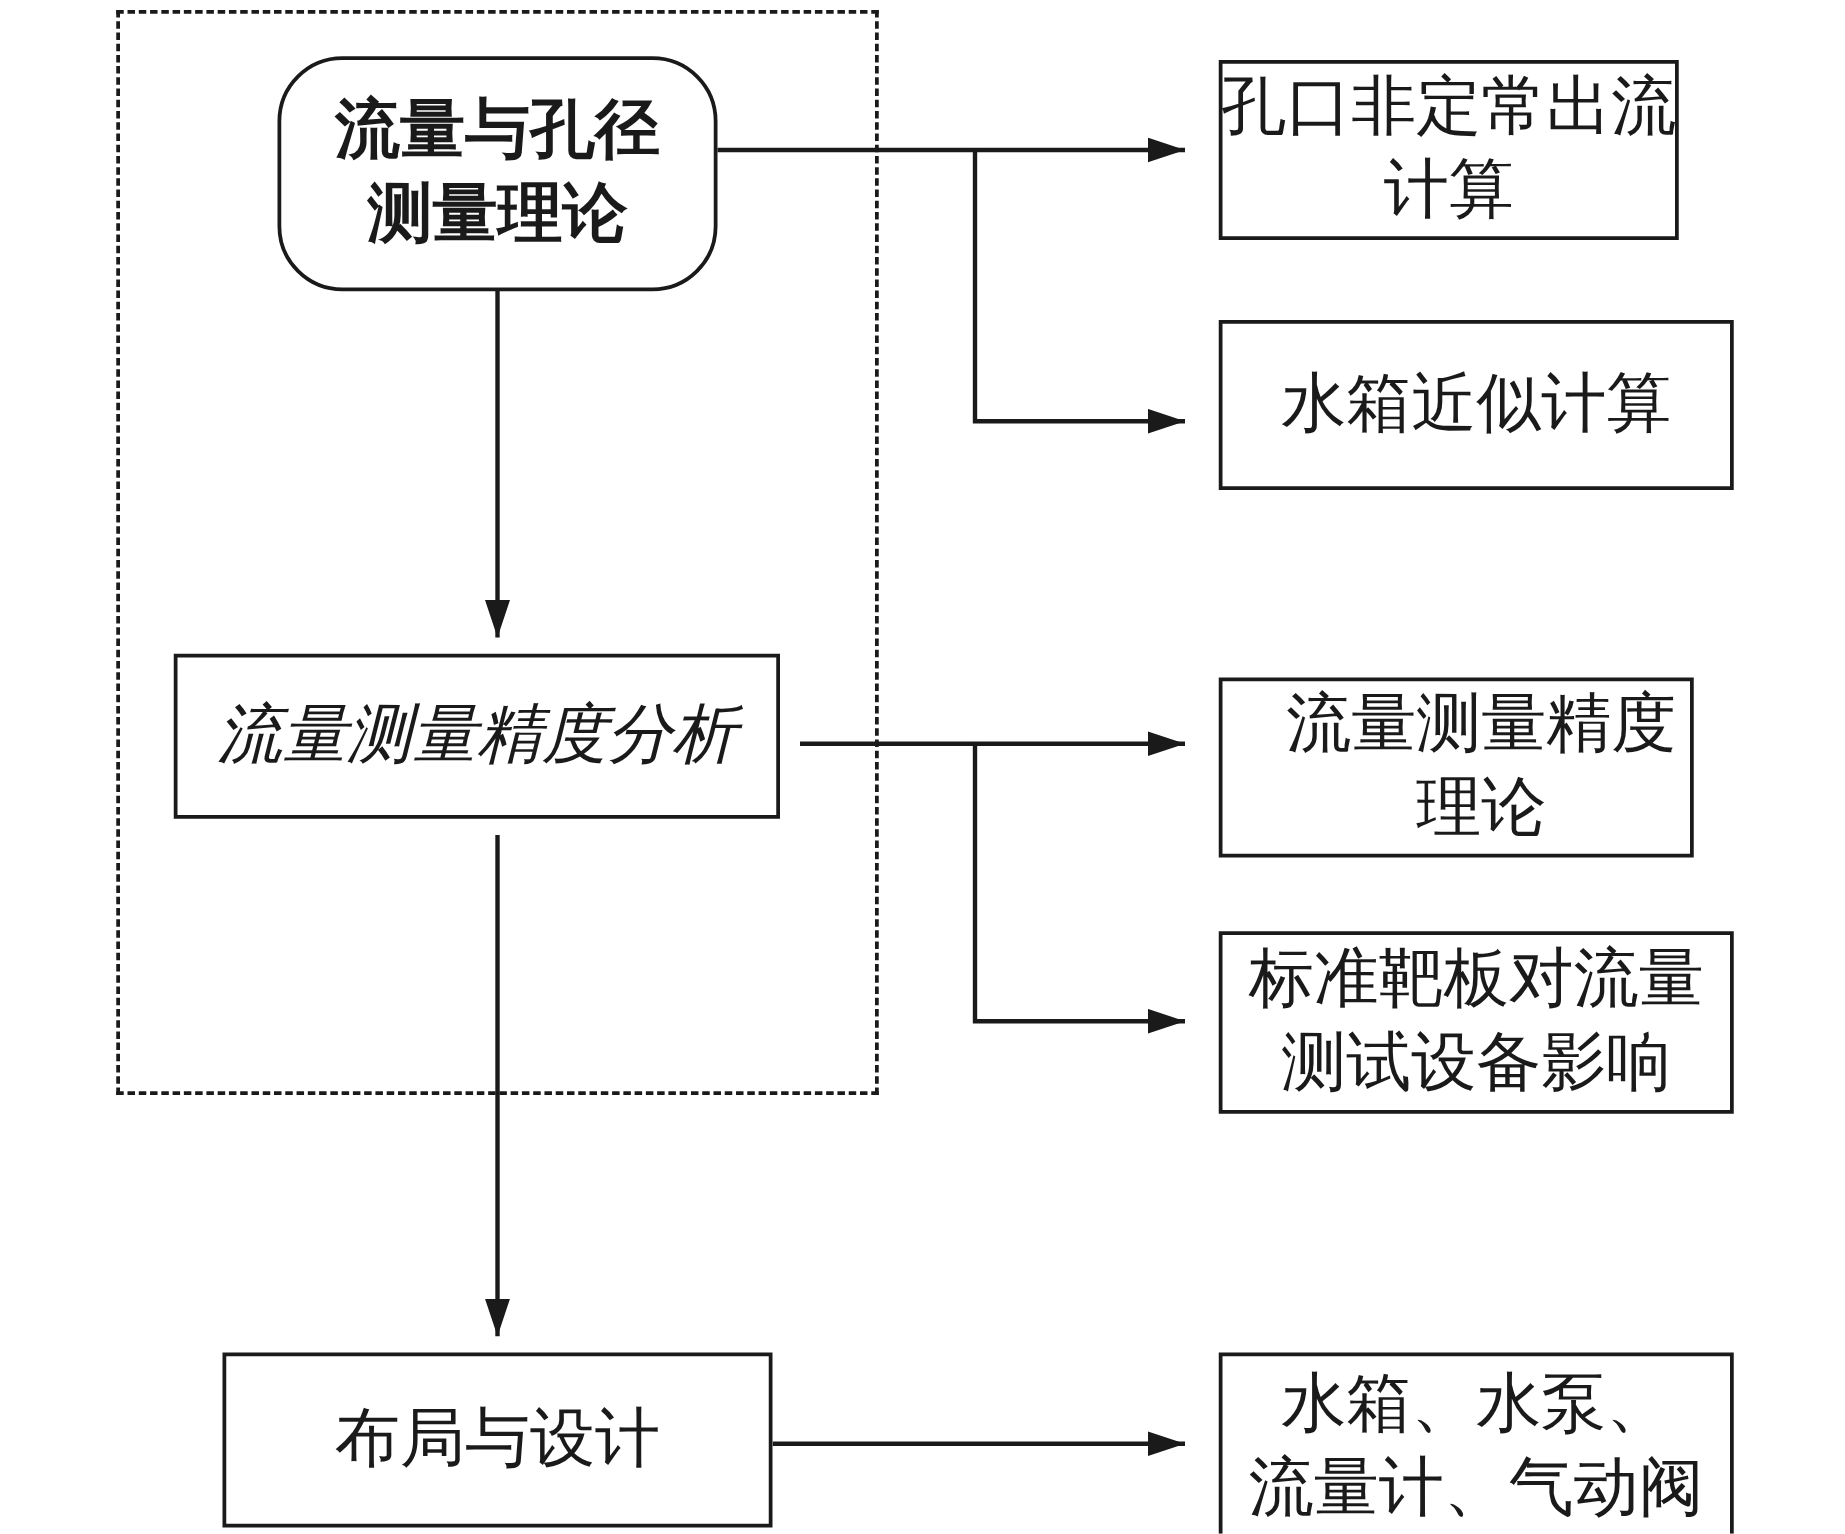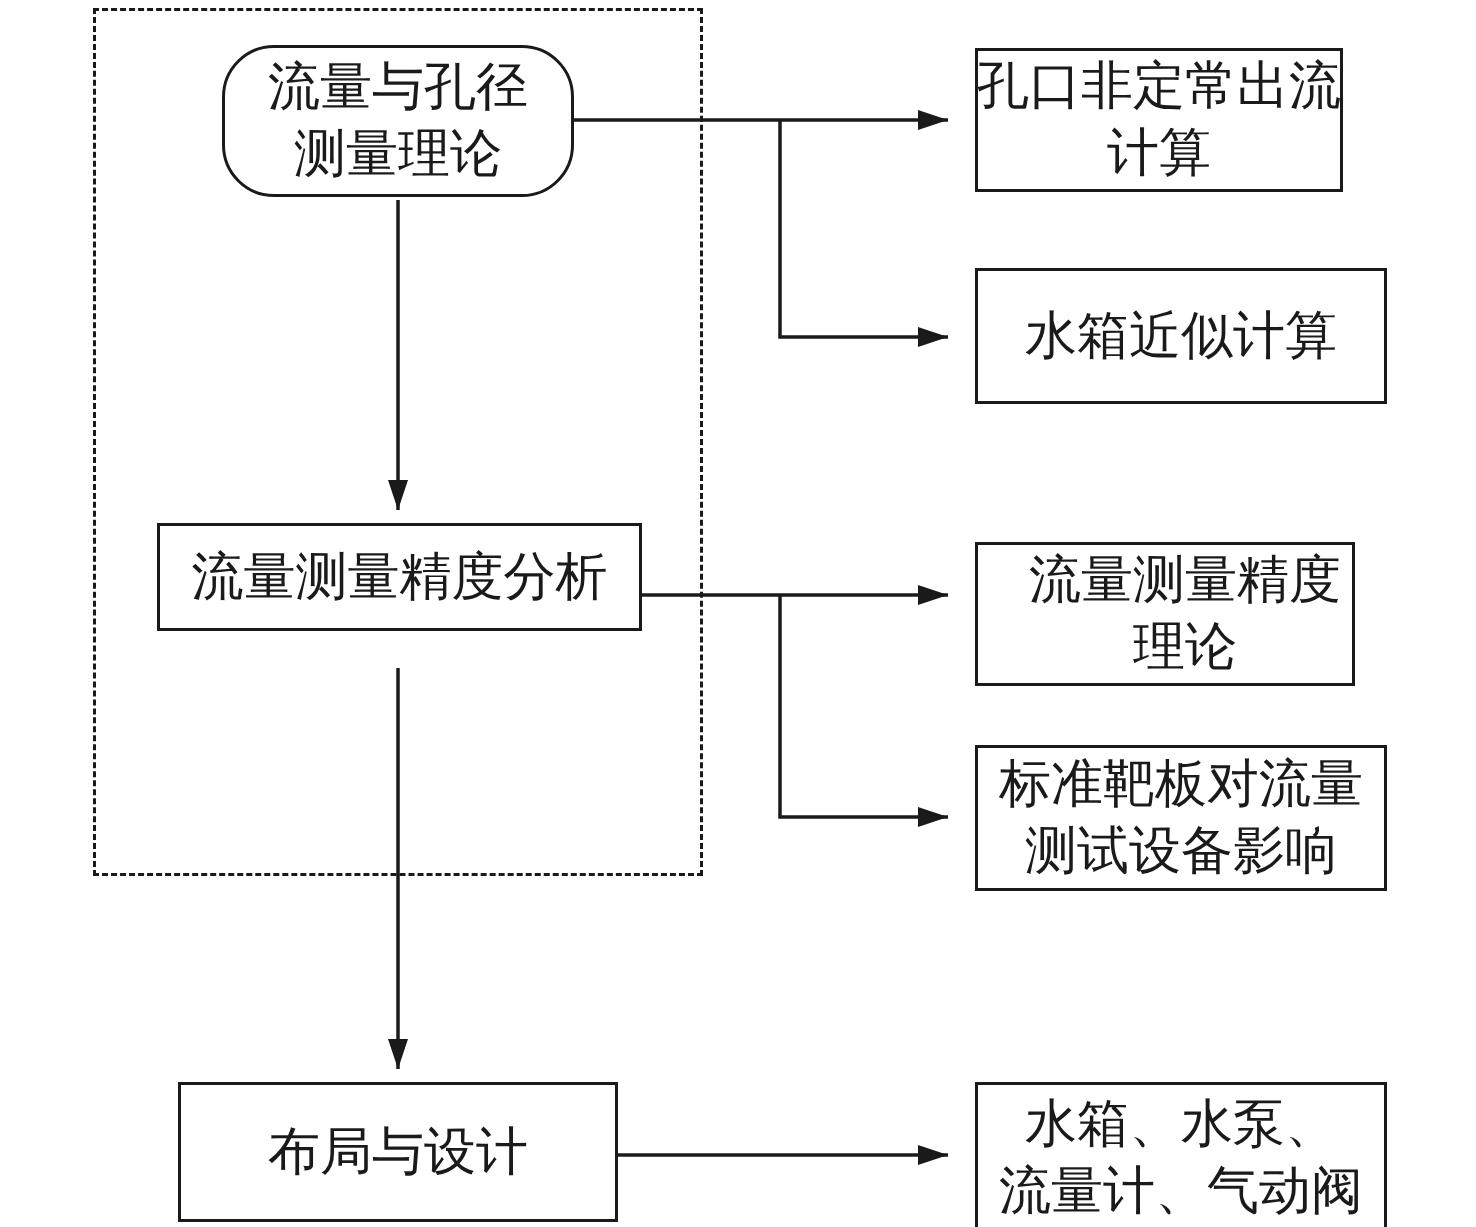--- a/index.html
+++ b/index.html
@@ -40,24 +40,24 @@
     justify-content: center;
     text-align: center;
     font-size: 52px;
     line-height: 1.28;
     color: #1a1a1a;
     white-space: nowrap;
   }
   .rounded { border-radius: 52px; }
 
   
-  .n-theory          { left: 222px;  top: 45px;   width: 352px; height: 152px; }
+  .n-theory          { left: 222px;  top: 45px;   width: 352px; height: 188px; font-weight: bold; }
   .n-orifice         { left: 975px;  top: 48px;   width: 368px; height: 144px; }
-  .n-tank            { left: 975px;  top: 268px;  width: 412px; height: 136px; }
-  .n-accuracy        { left: 157px;  top: 523px;  width: 485px; height: 108px; }
+  .n-tank            { left: 975px;  top: 256px;  width: 412px; height: 136px; }
+  .n-accuracy        { left: 139px;  top: 523px;  width: 485px; height: 132px; font-style: italic; }
   .n-accuracy-theory { left: 975px;  top: 542px;  width: 380px; height: 144px; padding-left: 40px; }
   .n-target-plate    { left: 975px;  top: 745px;  width: 412px; height: 146px; }
   .n-layout-design   { left: 178px;  top: 1082px; width: 440px; height: 140px; }
   .n-equipment       { left: 975px;  top: 1082px; width: 412px; height: 152px; }
   .group-frame       { left: 93px;   top: 8px;    width: 610px; height: 868px; }
 </style>
 </head>
 <body>
 
 <div class="canvas">

